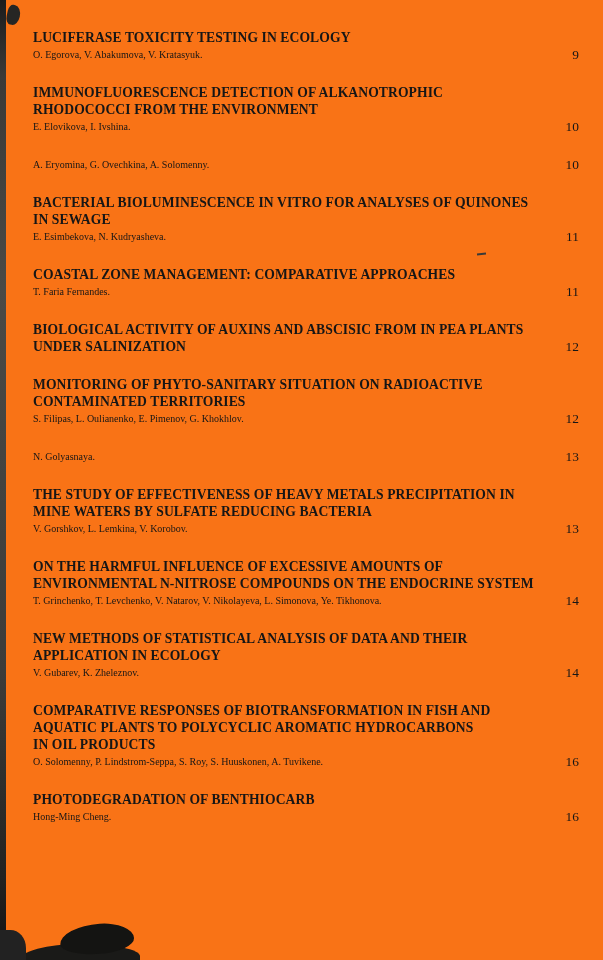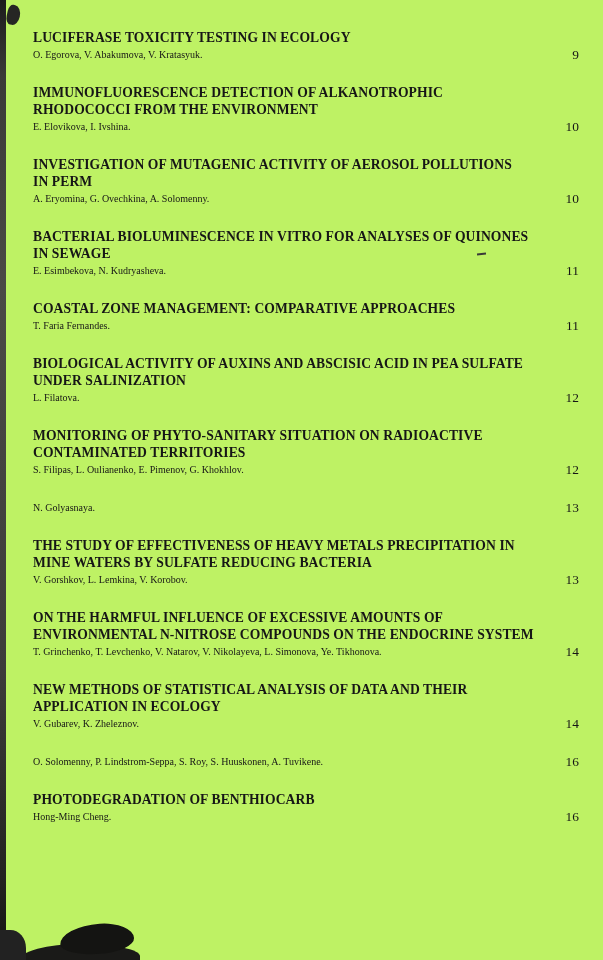--- a/index.html
+++ b/index.html
@@ -4,21 +4,21 @@
 <style>
   html, body {
     margin: 0;
     padding: 0;
     background: #e8e8e4;
   }
   .page {
     position: relative;
     width: 603px;
     height: 960px;
-    background: #bef264;
+    background: #f97316;
     overflow: hidden;
     font-family: "Liberation Serif", "DejaVu Serif", serif;
     color: #161616;
     box-sizing: border-box;
   }
   .toc {
     position: absolute;
     top: 29px;
     left: 33px;
     right: 24px;
@@ -122,22 +122,20 @@
       <div class="entry-main">
         <div class="title">IMMUNOFLUORESCENCE DETECTION OF ALKANOTROPHIC
 RHODOCOCCI FROM THE ENVIRONMENT</div>
         <div class="authors">E. Elovikova, I. Ivshina.</div>
       </div>
       <div class="pagenum">10</div>
     </div>
 
     <div class="entry">
       <div class="entry-main">
-        <div class="title">INVESTIGATION OF MUTAGENIC ACTIVITY OF AEROSOL POLLUTIONS
-IN PERM</div>
         <div class="authors">A. Eryomina, G. Ovechkina, A. Solomenny.</div>
       </div>
       <div class="pagenum">10</div>
     </div>
 
     <div class="entry">
       <div class="entry-main">
         <div class="title">BACTERIAL BIOLUMINESCENCE IN VITRO FOR ANALYSES OF QUINONES
 IN SEWAGE</div>
         <div class="authors">E. Esimbekova, N. Kudryasheva.</div>
@@ -148,23 +146,22 @@
     <div class="entry">
       <div class="entry-main">
         <div class="title">COASTAL ZONE MANAGEMENT: COMPARATIVE APPROACHES</div>
         <div class="authors">T. Faria Fernandes.</div>
       </div>
       <div class="pagenum">11</div>
     </div>
 
     <div class="entry">
       <div class="entry-main">
-        <div class="title">BIOLOGICAL ACTIVITY OF AUXINS AND ABSCISIC ACID IN PEA SULFATE
+        <div class="title">BIOLOGICAL ACTIVITY OF AUXINS AND ABSCISIC FROM IN PEA PLANTS
 UNDER SALINIZATION</div>
-        <div class="authors">L. Filatova.</div>
       </div>
       <div class="pagenum">12</div>
     </div>
 
     <div class="entry">
       <div class="entry-main">
         <div class="title">MONITORING OF PHYTO-SANITARY SITUATION ON RADIOACTIVE
 CONTAMINATED TERRITORIES</div>
         <div class="authors">S. Filipas, L. Oulianenko, E. Pimenov, G. Khokhlov.</div>
       </div>
@@ -200,20 +197,23 @@
       <div class="entry-main">
         <div class="title">NEW METHODS OF STATISTICAL ANALYSIS OF DATA AND THEIR
 APPLICATION IN ECOLOGY</div>
         <div class="authors">V. Gubarev, K. Zheleznov.</div>
       </div>
       <div class="pagenum">14</div>
     </div>
 
     <div class="entry">
       <div class="entry-main">
+        <div class="title">COMPARATIVE RESPONSES OF BIOTRANSFORMATION IN FISH AND
+AQUATIC PLANTS TO POLYCYCLIC AROMATIC HYDROCARBONS
+IN OIL PRODUCTS</div>
         <div class="authors">O. Solomenny, P. Lindstrom-Seppa, S. Roy, S. Huuskonen, A. Tuvikene.</div>
       </div>
       <div class="pagenum">16</div>
     </div>
 
     <div class="entry">
       <div class="entry-main">
         <div class="title">PHOTODEGRADATION OF BENTHIOCARB</div>
         <div class="authors">Hong-Ming Cheng.</div>
       </div>

